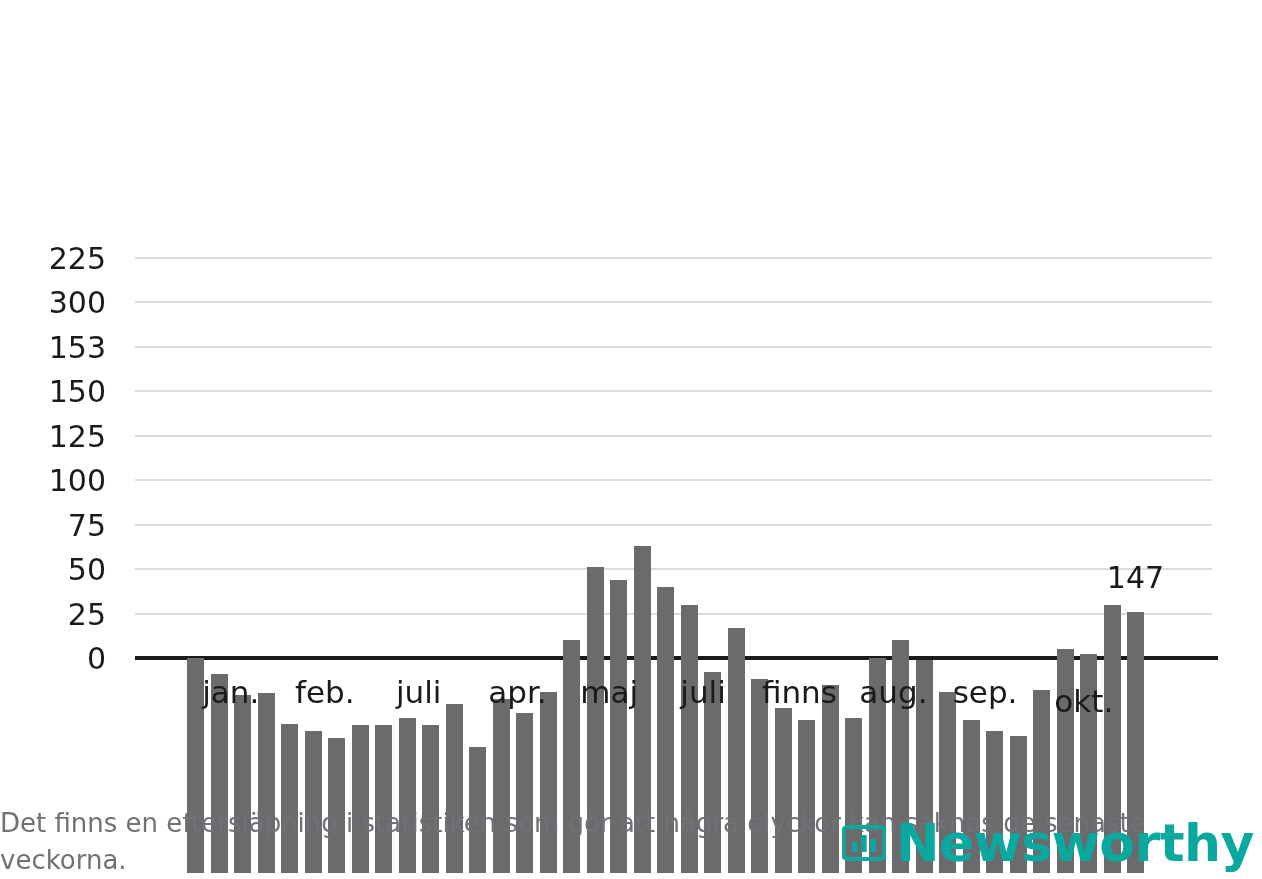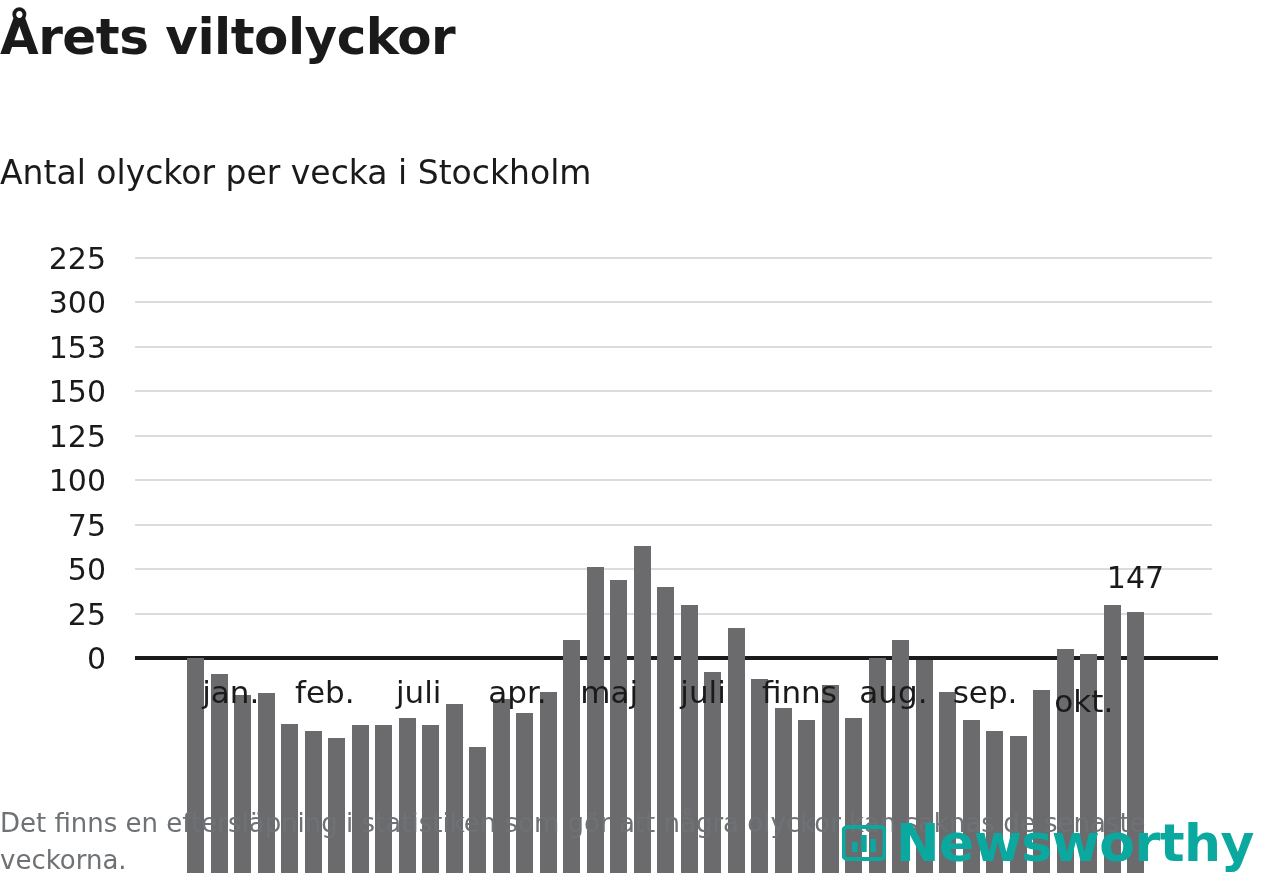--- a/index.html
+++ b/index.html
@@ -165,22 +165,20 @@
     letter-spacing: -0.5px;
     line-height: 1;
     white-space: nowrap;
   }
 </style>
 </head>
 <body>
 
 <div class="page">
 
-  <div class="title">Årets viltolyckor</div>
-  <div class="subtitle">Antal olyckor per vecka i Stockholm</div>
 
   <div class="chart">
     <div class="ylabels">
         <div class="ylabel" style="top: 420px;">0</div>
         <div class="ylabel" style="top: 375.556px; margin-left: 28px;">25</div>
         <div class="ylabel" style="top: 331.111px;">50</div>
         <div class="ylabel" style="top: 286.667px;">75</div>
         <div class="ylabel" style="top: 242.222px;">100</div>
         <div class="ylabel" style="top: 197.778px;">125</div>
         <div class="ylabel" style="top: 153.333px;">150</div>

